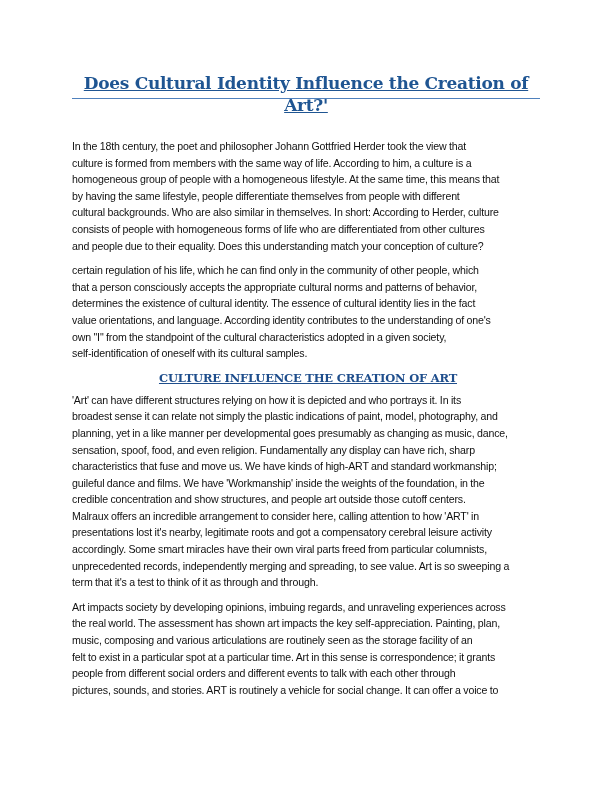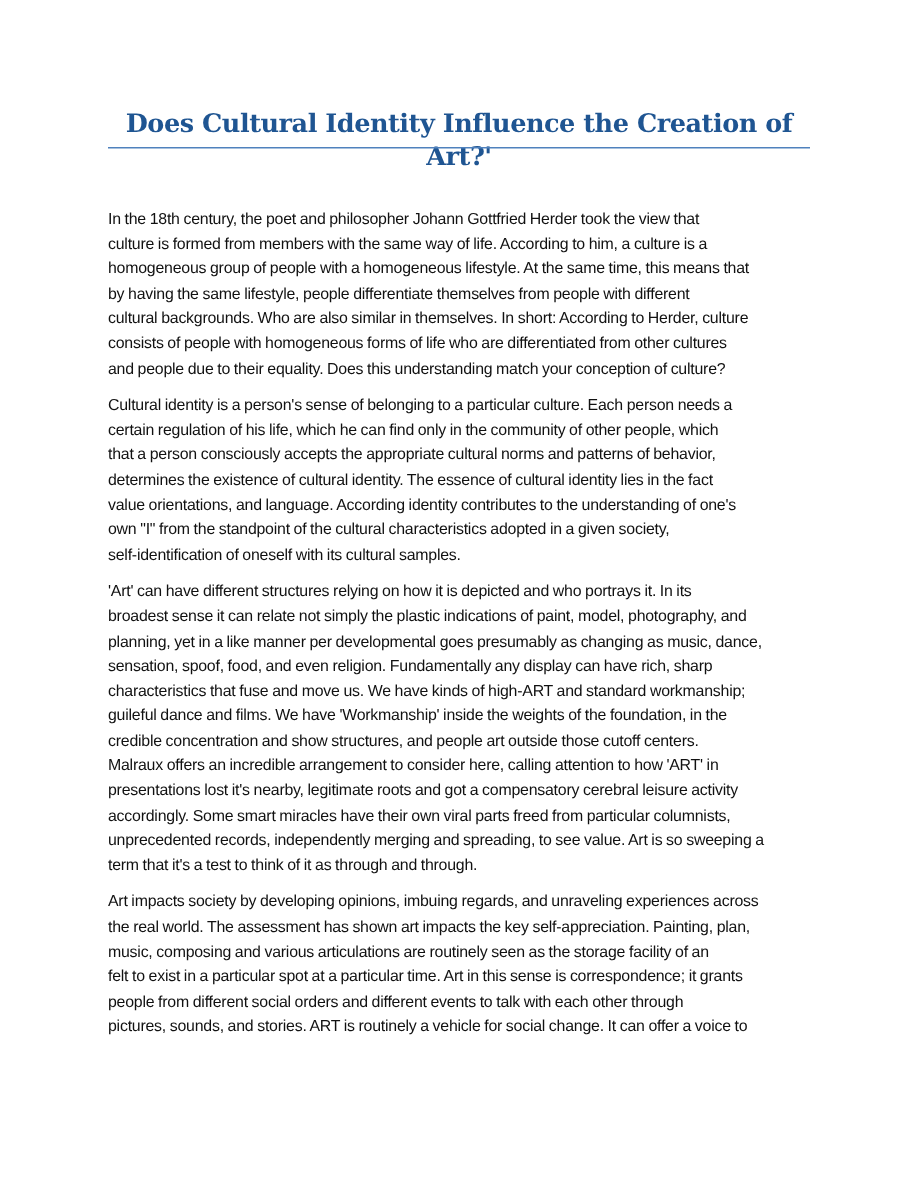--- a/index.html
+++ b/index.html
@@ -4,21 +4,21 @@
   <style>
     html, body { margin: 0; padding: 0; background: #ffffff; }
     body { width: 612px; height: 792px; position: relative; overflow: hidden; }
     .page { position: absolute; left: 0; top: 0; width: 612px; height: 792px; background: #fff; }
     .title {
       position: absolute; left: 72px; top: 72px; width: 468px;
       text-align: center;
       font-family: "DejaVu Serif", "Liberation Serif", serif;
       font-size: 17px; font-weight: bold; color: #1f5592;
       letter-spacing: -0.3px;
-      margin: 0; line-height: 22px;
+      margin: 0; line-height: 22px; text-decoration: underline;
     }
     .title-rule {
       position: absolute; left: 72px; top: 98px; width: 468px; height: 0;
       border-top: 1px solid #4f81bd;
     }
     .body {
       position: absolute; left: 72px; top: 114px; width: 472px;
       font-family: "Liberation Sans", "DejaVu Sans", sans-serif;
       font-size: 10.6px; color: #111; line-height: 16.6px; margin-top: 24px;
     }
@@ -42,29 +42,29 @@
     <p class="para">
       <span class="line">In the 18th century, the poet and philosopher Johann Gottfried Herder took the view that</span>
       <span class="line">culture is formed from members with the same way of life. According to him, a culture is a</span>
       <span class="line">homogeneous group of people with a homogeneous lifestyle. At the same time, this means that</span>
       <span class="line">by having the same lifestyle, people differentiate themselves from people with different</span>
       <span class="line">cultural backgrounds. Who are also similar in themselves. In short: According to Herder, culture</span>
       <span class="line">consists of people with homogeneous forms of life who are differentiated from other cultures</span>
       <span class="line">and people due to their equality. Does this understanding match your conception of culture?</span>
     </p>
     <p class="para">
-      <span class="line">Cultural identity is a person's sense of belonging to a particular culture. Each person needs a</span>
       <span class="line">certain regulation of his life, which he can find only in the community of other people, which</span>
       <span class="line">that a person consciously accepts the appropriate cultural norms and patterns of behavior,</span>
       <span class="line">determines the existence of cultural identity. The essence of cultural identity lies in the fact</span>
       <span class="line">value orientations, and language. According identity contributes to the understanding of one's</span>
       <span class="line">own "I" from the standpoint of the cultural characteristics adopted in a given society,</span>
       <span class="line">self-identification of oneself with its cultural samples.</span>
     </p>
 
+    <h2 class="section-heading">CULTURE INFLUENCE THE CREATION OF ART</h2>
 
     <p class="para">
       <span class="line">'Art' can have different structures relying on how it is depicted and who portrays it. In its</span>
       <span class="line">broadest sense it can relate not simply the plastic indications of paint, model, photography, and</span>
       <span class="line">planning, yet in a like manner per developmental goes presumably as changing as music, dance,</span>
       <span class="line">sensation, spoof, food, and even religion. Fundamentally any display can have rich, sharp</span>
       <span class="line">characteristics that fuse and move us. We have kinds of high-ART and standard workmanship;</span>
       <span class="line">guileful dance and films. We have 'Workmanship' inside the weights of the foundation, in the</span>
       <span class="line">credible concentration and show structures, and people art outside those cutoff centers.</span>
       <span class="line">Malraux offers an incredible arrangement to consider here, calling attention to how 'ART' in</span>

